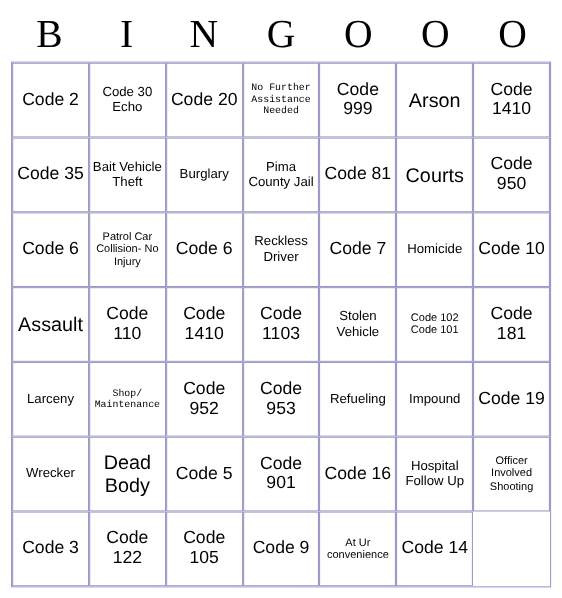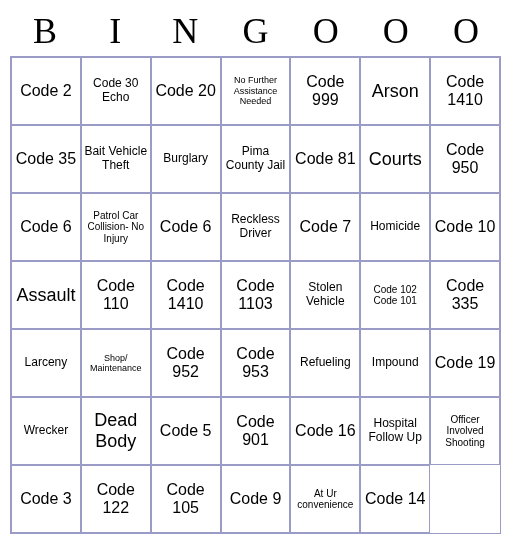--- a/index.html
+++ b/index.html
@@ -48,20 +48,21 @@
       line-height: 1.15;
       color: #000;
       background: #fff;
       overflow: hidden;
     }
     .cell.small {
       font-size: 10px;
     }
     .cell.xsmall {
       font-size: 9px;
+      font-family: Liberation Mono, monospace;
     }
     .cell.medium {
       font-size: 12px;
     }
     .cell.large {
       font-size: 16px;
     }
   </style>
 </head>
 <body>
@@ -97,21 +98,21 @@
       <div class="cell medium">Reckless Driver</div>
       <div class="cell large">Code 7</div>
       <div class="cell medium">Homicide</div>
       <div class="cell large">Code 10</div>
       <div class="cell ">Assault</div>
       <div class="cell large">Code 110</div>
       <div class="cell large">Code 1410</div>
       <div class="cell large">Code 1103</div>
       <div class="cell medium">Stolen Vehicle</div>
       <div class="cell small">Code 102 Code 101</div>
-      <div class="cell large">Code 335</div>
+      <div class="cell large">Code 181</div>
       <div class="cell medium">Larceny</div>
       <div class="cell xsmall">Shop/ Maintenance</div>
       <div class="cell large">Code 952</div>
       <div class="cell large">Code 953</div>
       <div class="cell medium">Refueling</div>
       <div class="cell medium">Impound</div>
       <div class="cell large">Code 19</div>
       <div class="cell medium">Wrecker</div>
       <div class="cell ">Dead Body</div>
       <div class="cell large">Code 5</div>

